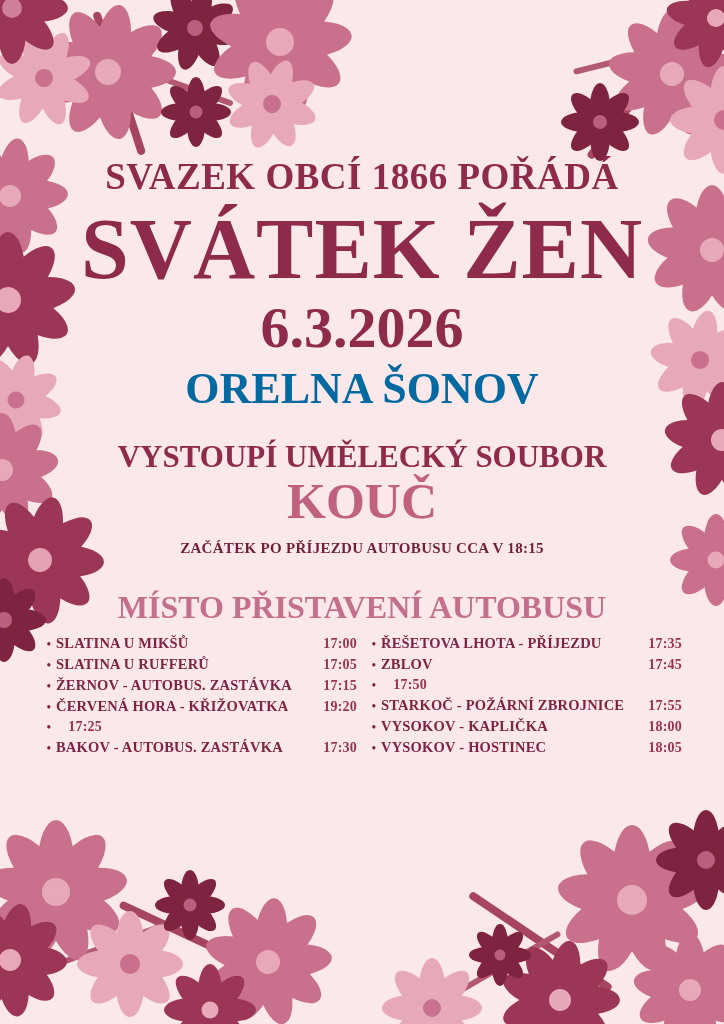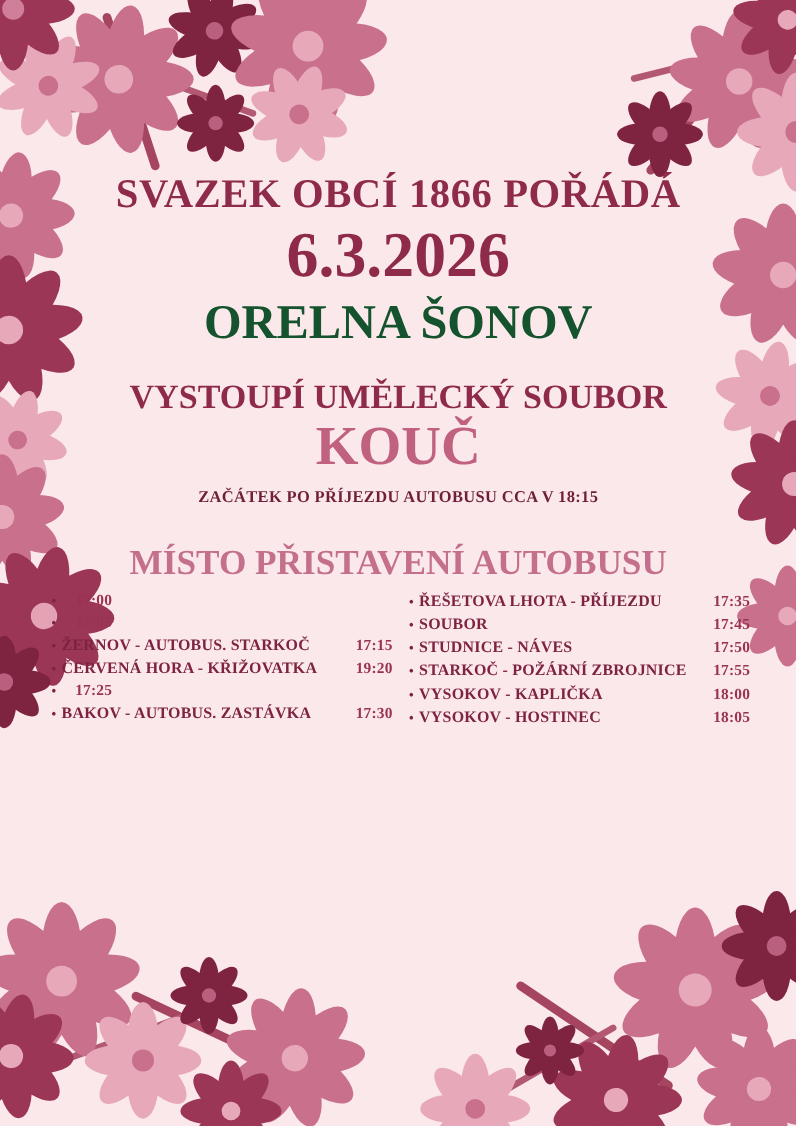--- a/index.html
+++ b/index.html
@@ -68,21 +68,21 @@
     font-weight: bold;
     color: #8f2b4a;
     line-height: 1;
     text-align: center;
   }
 
   .line-place {
     margin-top: 10px;
     font-size: 44px;
     font-weight: bold;
-    color: #14532d;
+    color: #0369a1;
     line-height: 1;
     text-align: center;
   }
 
   .line-performer-intro {
     margin-top: 30px;
     font-size: 31px;
     font-weight: bold;
     color: #8f2b4a;
     text-align: center;
@@ -575,40 +575,43 @@
         <div class="petal" style="width: 16px; height: 30px; background: rgb(126, 35, 64); transform: translate(-50%, -50%) rotate(180deg) translateY(-16px);"></div>
         <div class="petal" style="width: 16px; height: 30px; background: rgb(126, 35, 64); transform: translate(-50%, -50%) rotate(225deg) translateY(-16px);"></div>
         <div class="petal" style="width: 16px; height: 30px; background: rgb(126, 35, 64); transform: translate(-50%, -50%) rotate(270deg) translateY(-16px);"></div>
         <div class="petal" style="width: 16px; height: 30px; background: rgb(126, 35, 64); transform: translate(-50%, -50%) rotate(315deg) translateY(-16px);"></div>
         <div class="core" style="width: 11px; height: 11px; background: rgb(184, 96, 126);"></div>
       </div>
     </div>
 
   <div class="content">
     <div class="line-organizer">SVAZEK OBCÍ 1866 POŘÁDÁ</div>
+    <div class="line-title">SVÁTEK ŽEN</div>
     <div class="line-date">6.3.2026</div>
     <div class="line-place">ORELNA ŠONOV</div>
     <div class="line-performer-intro">VYSTOUPÍ UMĚLECKÝ SOUBOR</div>
     <div class="line-performer">KOUČ</div>
     <div class="line-note">ZAČÁTEK PO PŘÍJEZDU AUTOBUSU CCA V 18:15</div>
     <div class="line-bus-heading">MÍSTO PŘISTAVENÍ AUTOBUSU</div>
 
     <div class="stops">
       <div class="stop-col" id="stops-left">
           <div class="stop-row">
             <span class="bullet">•</span>
+            <span class="stop-name">SLATINA U MIKŠŮ</span>
             <span class="stop-time">17:00</span>
           </div>
           <div class="stop-row">
             <span class="bullet">•</span>
+            <span class="stop-name">SLATINA U RUFFERŮ</span>
             <span class="stop-time">17:05</span>
           </div>
           <div class="stop-row">
             <span class="bullet">•</span>
-            <span class="stop-name">ŽERNOV - AUTOBUS. STARKOČ</span>
+            <span class="stop-name">ŽERNOV - AUTOBUS. ZASTÁVKA</span>
             <span class="stop-time">17:15</span>
           </div>
           <div class="stop-row">
             <span class="bullet">•</span>
             <span class="stop-name">ČERVENÁ HORA - KŘIŽOVATKA</span>
             <span class="stop-time">19:20</span>
           </div>
           <div class="stop-row">
             <span class="bullet">•</span>
             <span class="stop-time">17:25</span>
@@ -620,26 +623,25 @@
           </div>
         </div>
       <div class="stop-col" id="stops-right">
           <div class="stop-row">
             <span class="bullet">•</span>
             <span class="stop-name">ŘEŠETOVA LHOTA - PŘÍJEZDU</span>
             <span class="stop-time">17:35</span>
           </div>
           <div class="stop-row">
             <span class="bullet">•</span>
-            <span class="stop-name">SOUBOR</span>
+            <span class="stop-name">ZBLOV</span>
             <span class="stop-time">17:45</span>
           </div>
           <div class="stop-row">
             <span class="bullet">•</span>
-            <span class="stop-name">STUDNICE - NÁVES</span>
             <span class="stop-time">17:50</span>
           </div>
           <div class="stop-row">
             <span class="bullet">•</span>
             <span class="stop-name">STARKOČ - POŽÁRNÍ ZBROJNICE</span>
             <span class="stop-time">17:55</span>
           </div>
           <div class="stop-row">
             <span class="bullet">•</span>
             <span class="stop-name">VYSOKOV - KAPLIČKA</span>

